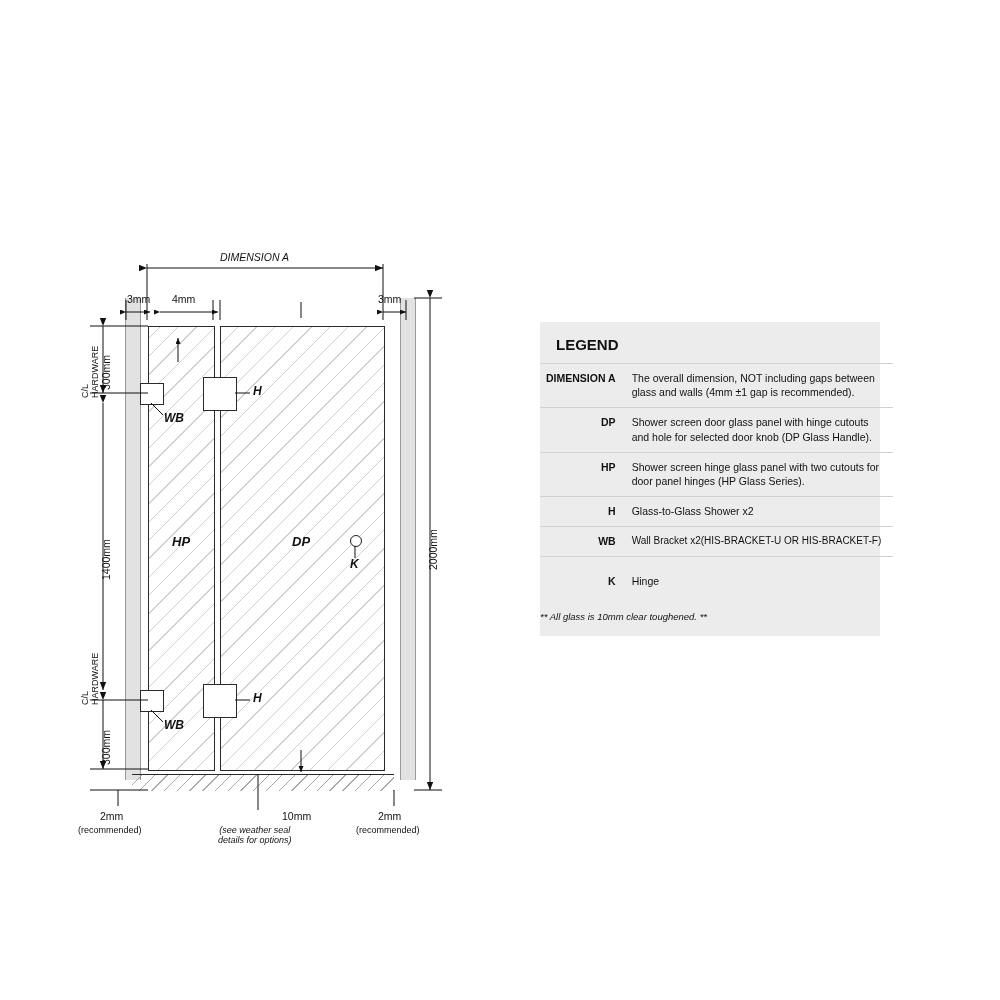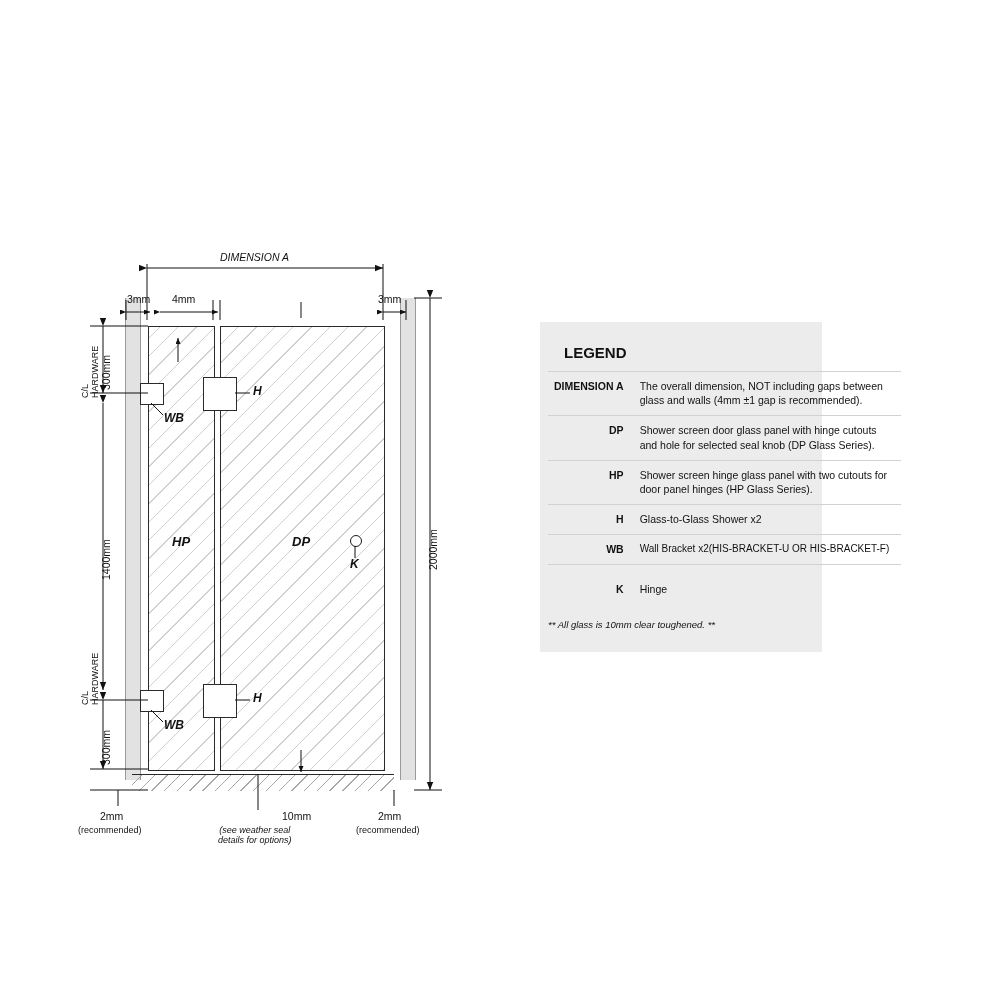--- a/index.html
+++ b/index.html
@@ -101,23 +101,23 @@
     border-top: 1.2px solid #2a2a2a;
   }
 
   svg.ov { position: absolute; left: 0; top: 0; overflow: visible; }
 
   
   .legend {
     position: absolute;
     left: 540px;
     top: 322px;
-    width: 266px;
+    width: 340px;
     background: #ececec;
-    padding: 8px;
+    padding: 0;
   }
   .legend-title {
     font-size: 15px;
     font-weight: bold;
     padding: 14px 0 10px 16px;
   }
   .legend table {
     border-collapse: collapse;
     width: 100%;
   }
@@ -262,21 +262,21 @@
   <div class="legend">
     <div class="legend-title">LEGEND</div>
     <table>
       <tbody>
         <tr>
           <td class="key">DIMENSION A</td>
           <td class="desc">The overall dimension, NOT including gaps between glass and walls (4mm ±1 gap is recommended).</td>
         </tr>
         <tr>
           <td class="key">DP</td>
-          <td class="desc">Shower screen door glass panel with hinge cutouts and hole for selected seal knob (DP Glass Series).</td>
+          <td class="desc">Shower screen door glass panel with hinge cutouts and hole for selected door knob (DP Glass Handle).</td>
         </tr>
         <tr>
           <td class="key">HP</td>
           <td class="desc">Shower screen hinge glass panel with two cutouts for door panel hinges (HP Glass Series).</td>
         </tr>
         <tr>
           <td class="key">H</td>
           <td class="desc">Glass-to-Glass Shower x2</td>
         </tr>
         <tr>

